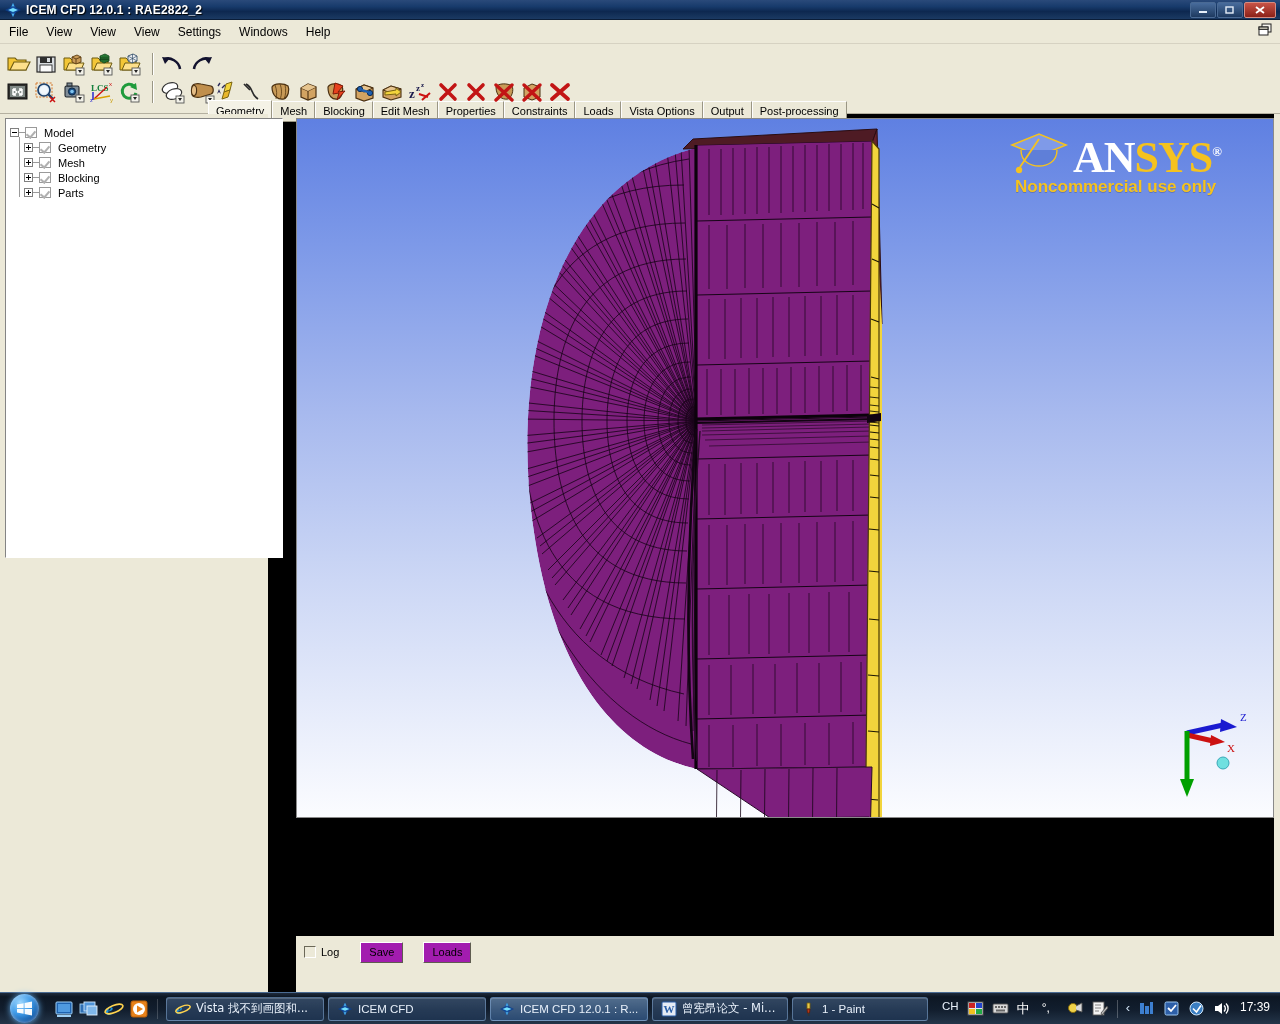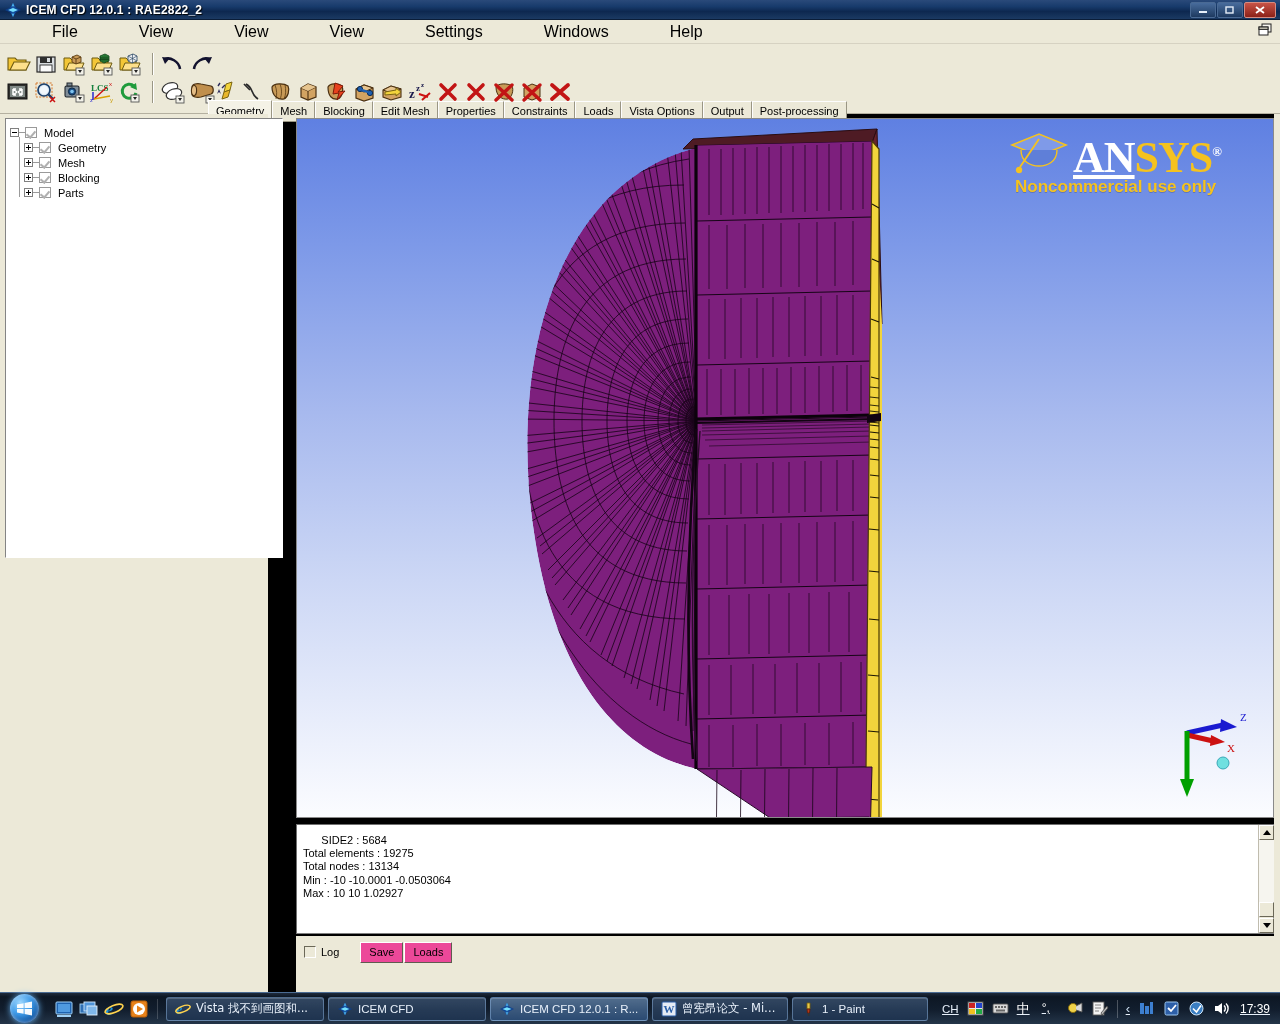--- a/index.html
+++ b/index.html
@@ -39,23 +39,22 @@
     border-color: #d68b80; width: 32px; color: #fff; font-weight: bold;
   }
 
   
   .menubar {
     position: absolute; left: 0; top: 20px; width: 1280px; height: 24px;
     background: #ece9d8; display: flex; align-items: center;
     border-bottom: 1px solid #d6d2c2;
   }
   .menu-item {
-    font-size: 16px; color: #000; padding: 3px 9px; cursor: default;
+    font-size: 12px; color: #000; padding: 3px 9px; cursor: default;
     white-space: nowrap;
-    margin-left: 43px;
   }
   .menu-restore {
     position: absolute; right: 6px; top: 3px; width: 16px; height: 15px;
   }
 
   
   .toolbar-zone {
     position: absolute; left: 0; top: 44px; width: 1280px; height: 70px;
     background: #ece9d8;
     border-bottom: 1px solid #b4b0a0;
@@ -148,21 +147,21 @@
   }
   .ansys-logo {
     position: absolute; right: 14px; top: 8px; width: 250px; height: 78px;
     pointer-events: none;
   }
   .ansys-word {
     position: absolute; left: 64px; top: 2px;
     font-family: "Liberation Serif", serif; font-size: 44px; font-weight: bold;
     letter-spacing: -1px; line-height: 46px;
   }
-  .ansys-word .w { color: #ffffff; text-decoration: underline; }
+  .ansys-word .w { color: #ffffff; }
   .ansys-word .y { color: #f5c21e; }
   .ansys-sub {
     position: absolute; left: 6px; top: 50px;
     color: #f5c21e; font-size: 17px; font-weight: bold;
     font-family: "Liberation Sans", sans-serif;
     text-shadow: 0 1px 0 rgba(0,0,0,.18);
   }
   .ansys-reg { font-size: 13px; vertical-align: super; color:#fff; }
 
   .triad { position: absolute; right: 16px; bottom: 10px; width: 92px; height: 96px; }
@@ -205,23 +204,23 @@
     background: #ece9d8; display: flex; align-items: center; padding-left: 8px;
   }
   .chk {
     width: 12px; height: 12px; background: #ece9d8;
     border: 1px solid #fff; border-top-color:#6b6858; border-left-color:#6b6858;
     margin-right: 5px;
   }
   .chklabel { font-size: 11px; margin-right: 21px; }
   .btn {
     font-size: 11px; padding: 2px 8px; min-width: 34px; height: 21px;
-    background: #ec4899; border: 1px solid #fff;
+    background: #a21caf; border: 1px solid #fff;
     border-right-color: #5f5c50; border-bottom-color: #5f5c50;
-    margin-right: 1px; display:flex; align-items:center; justify-content:center;
+    margin-right: 20px; display:flex; align-items:center; justify-content:center;
     cursor: default; color:#000;
   }
 
   .bottom-fill {
     position: absolute; left: 296px; top: 968px; width: 978px; height: 24px;
     background: #ece9d8;
   }
   .right-fill {
     position: absolute; left: 1274px; top: 114px; width: 6px; height: 878px;
     background: #ece9d8;
@@ -258,22 +257,22 @@
     box-shadow: inset 0 1px 0 rgba(255,255,255,.18);
   }
   .task .ti { width: 16px; height: 16px; margin-right: 5px; flex: none; position: relative; }
   .task.w1 { width: 158px; }
   .task.w2 { width: 158px; }
   .task.w3 { width: 158px; }
   .task.w4 { width: 136px; }
   .task.w5 { width: 136px; }
   .tasklabel { overflow: hidden; text-overflow: ellipsis; }
   .tray {
-    display: flex; align-items: center; gap: 8px; padding: 0 8px; flex: none;
-    color: #e8f0fa; font-size: 11.5px; text-decoration: underline;
+    display: flex; align-items: flex-start; gap: 8px; padding: 0 8px; flex: none;
+    color: #e8f0fa; font-size: 11.5px;
   }
   .tray .sep { width:1px; height:18px; background: rgba(255,255,255,.25); }
   .trayicon { width: 17px; height: 17px; position: relative; }
   .clock { font-size: 12px; color: #fff; min-width: 34px; text-align: center; }
   .cjk { font-family: "DejaVu Sans", sans-serif; }
 </style>
 </head>
 <body>
 
 <div id="app">
@@ -936,37 +935,20 @@
           <path d="M22,20 L22,72" stroke="#00a000" stroke-width="5" fill="none"></path>
           <polygon points="15,68 29,68 22,86" fill="#00a000"></polygon>
         </g>
         <circle cx="58" cy="52" r="6" fill="#6fe0e0" stroke="#3aa8b8" stroke-width="1"></circle>
         <text x="75" y="10" font-size="11" fill="#1a1ad0" font-family="Liberation Serif, serif">Z</text>
         <text x="62" y="41" font-size="11" fill="#cc1111" font-family="Liberation Serif, serif">X</text>
       </svg>
     </div>
   </div>
 
-  <div class="logpanel">
-    <div class="logtext">      SIDE2 : 5684
-Total elements : 19275
-Total nodes : 13134
-Min : -10 -10.0001 -0.0503064
-Max : 10 10 1.02927</div>
-    <div class="scroll-v">
-      <div class="sv-btn up">
-          <span class="arr up"></span>
-        </div>
-      <div class="sv-track"></div>
-      <div class="sv-thumb"></div>
-      <div class="sv-btn dn">
-          <span class="arr dn"></span>
-        </div>
-    </div>
-  </div>
 
   <div class="logbar">
     <span class="chk"></span>
     <span class="chklabel">Log</span>
     <span class="btn">Save</span>
     <span class="btn">Loads</span>
   </div>
 
   <div class="bottom-fill"></div>
   <div class="right-fill"></div>

